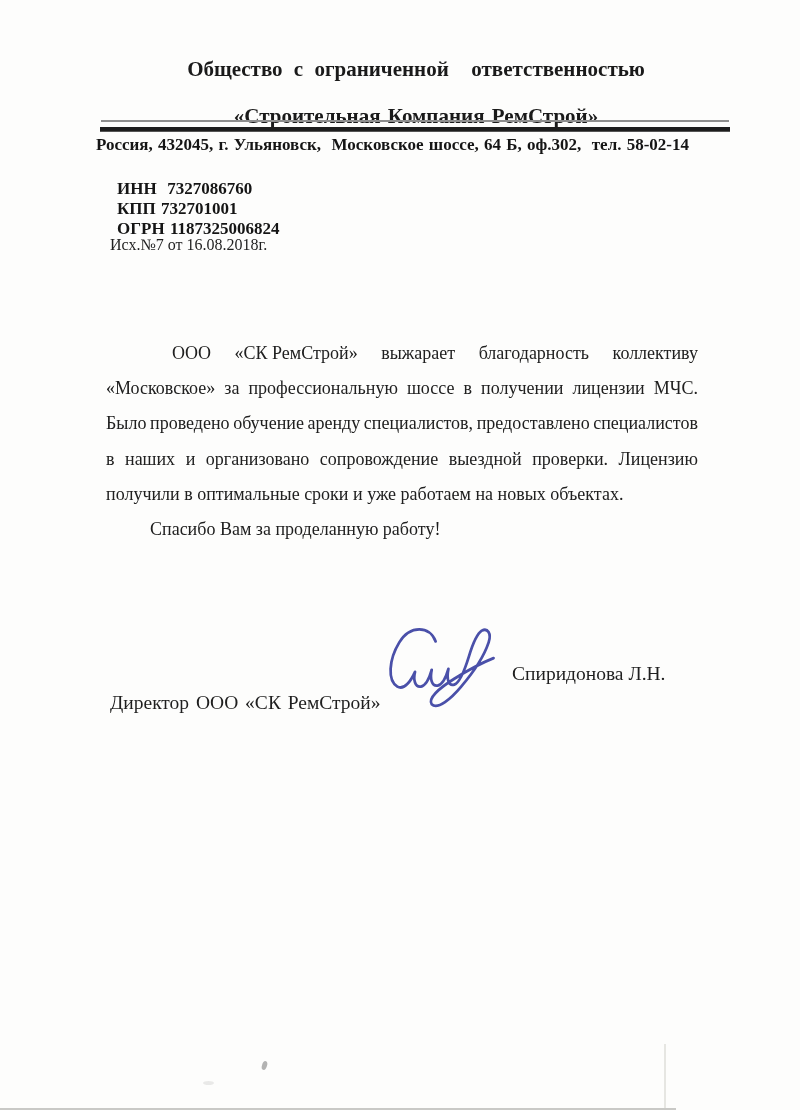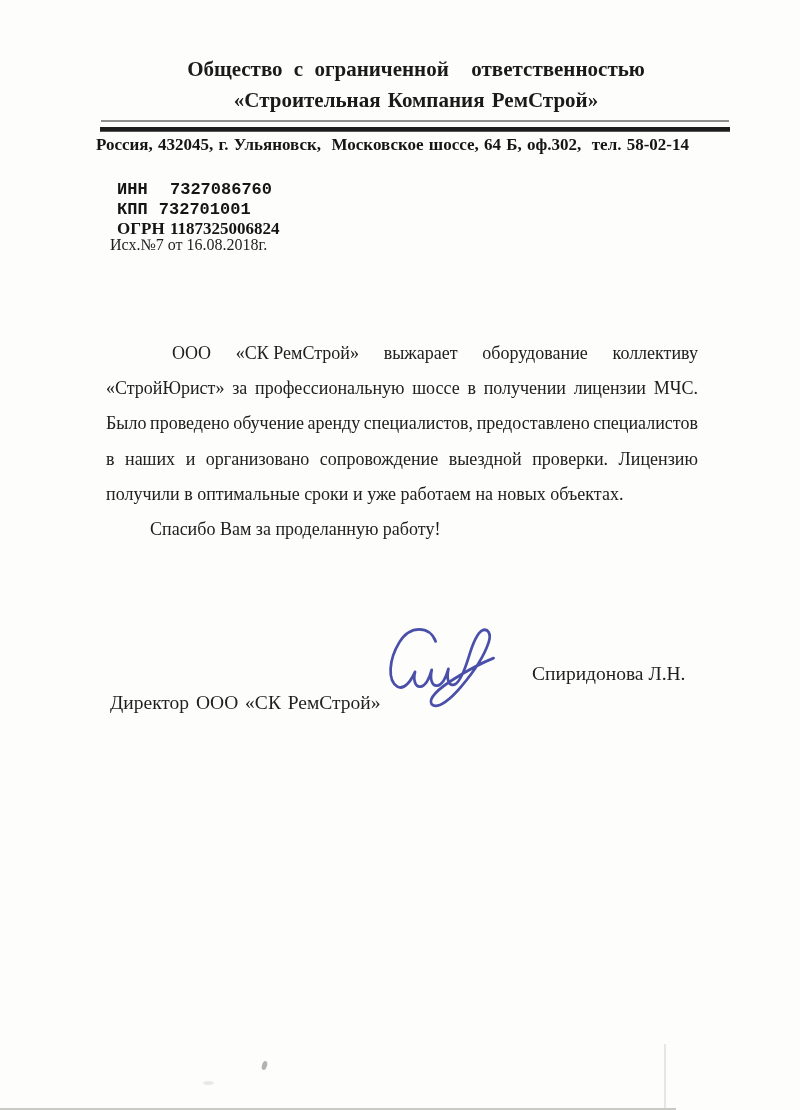--- a/index.html
+++ b/index.html
@@ -16,32 +16,32 @@
     background: #fdfdfc;
   }
 
   
   .org-line {
     position: absolute; left: 100px; width: 632px;
     text-align: center; font-weight: bold; color: #1a1a1a;
     font-size: 21px; line-height: 30px; white-space: pre;
   }
   .org-line1 { top: 54px; word-spacing: 6px; }
-  .org-line2 { top: 85px; word-spacing: 2px; }
+  .org-line2 { top: 101px; word-spacing: 2px; }
 
   .rule-thin  { position: absolute; left: 101px; top: 120px; width: 628px; height: 2px; background: #8f8f8f; }
   .rule-thick { position: absolute; left: 100px; top: 127px; width: 630px; height: 4px; background: #1d1d1d; border-bottom: 1px solid #555; }
 
   .addr {
     position: absolute; left: 96px; font-weight: bold; color: #151515;
     font-size: 17px; white-space: pre; word-spacing: 1px;
   }
   .addr1 { top: 135px; }
   .addr2 { top: 159px; }
-  .addr2 span:not(:last-child) { margin-right: 25px; font-family: Liberation Mono, monospace; }
+  .addr2 span:not(:last-child) { margin-right: 25px; }
 
   
   .outgoing {
     position: absolute; left: 110px; top: 236px;
     font-size: 16px; white-space: pre;
   }
 
   
   .body-block {
     position: absolute; left: 106px; top: 336px; width: 592px;
@@ -57,21 +57,21 @@
     height: 35.2px; line-height: 35.2px; white-space: pre;
   }
   .para2 { padding-left: 44px; }
 
   
   .sign-title {
     position: absolute; left: 110px; top: 692px;
     font-size: 19.5px; word-spacing: 2px; white-space: pre;
   }
   .sign-name {
-    position: absolute; left: 532px; top: 663px;
+    position: absolute; left: 512px; top: 663px;
     font-size: 19.5px; white-space: pre;
   }
   .autograph {
     position: absolute; left: 374px; top: 610px;
     width: 138px; height: 108px;
   }
 
   
   .speck1 {
     position: absolute; left: 262px; top: 1061px; width: 5px; height: 9px;
@@ -108,25 +108,25 @@
     <span>ОГРН 1187325006824</span>
   </div>
 
   <div class="outgoing">Исх.№7 от 16.08.2018г.</div>
 
   <div class="body-block">
     <div class="jline jline-0">
         <span>ООО</span>
         <span>«СК РемСтрой»</span>
         <span>выжарает</span>
-        <span>оборудование</span>
+        <span>благодарность</span>
         <span>коллективу</span>
       </div>
     <div class="jline">
-        <span>«СтройЮрист»</span>
+        <span>«Московское»</span>
         <span>за</span>
         <span>профессиональную</span>
         <span>шоссе</span>
         <span>в</span>
         <span>получении</span>
         <span>лицензии</span>
         <span>МЧС.</span>
       </div>
     <div class="jline">
         <span>Было</span>

